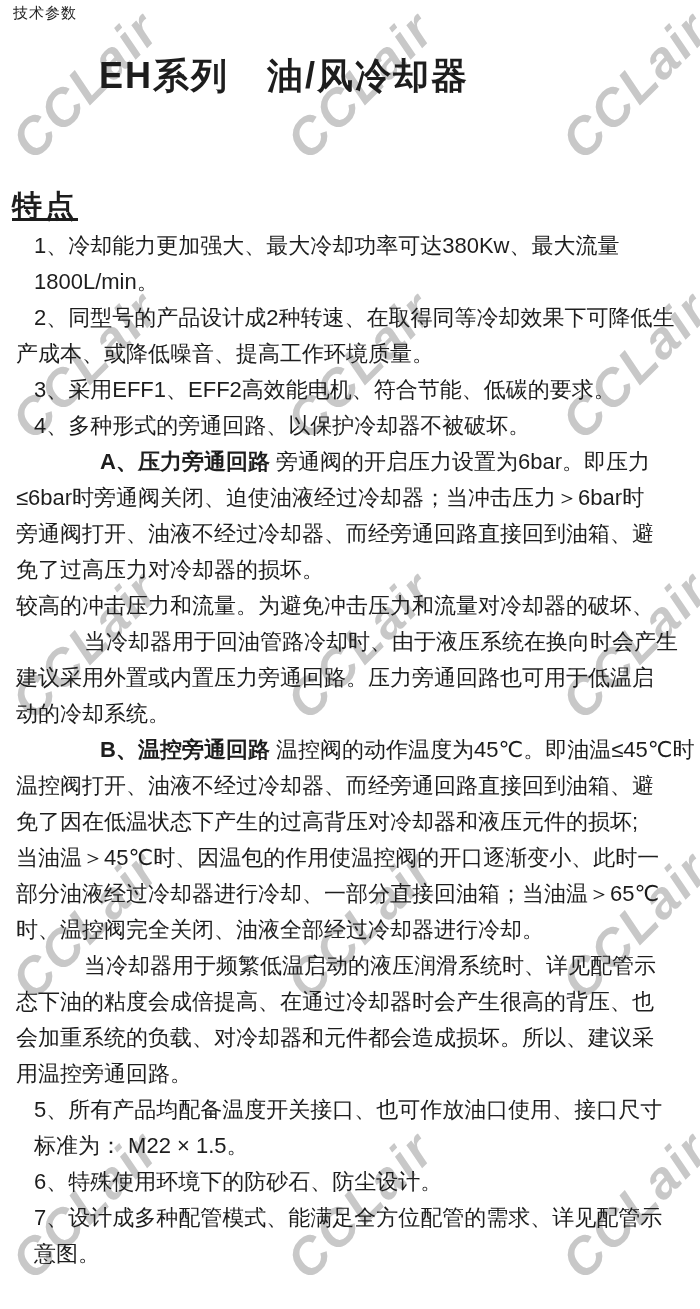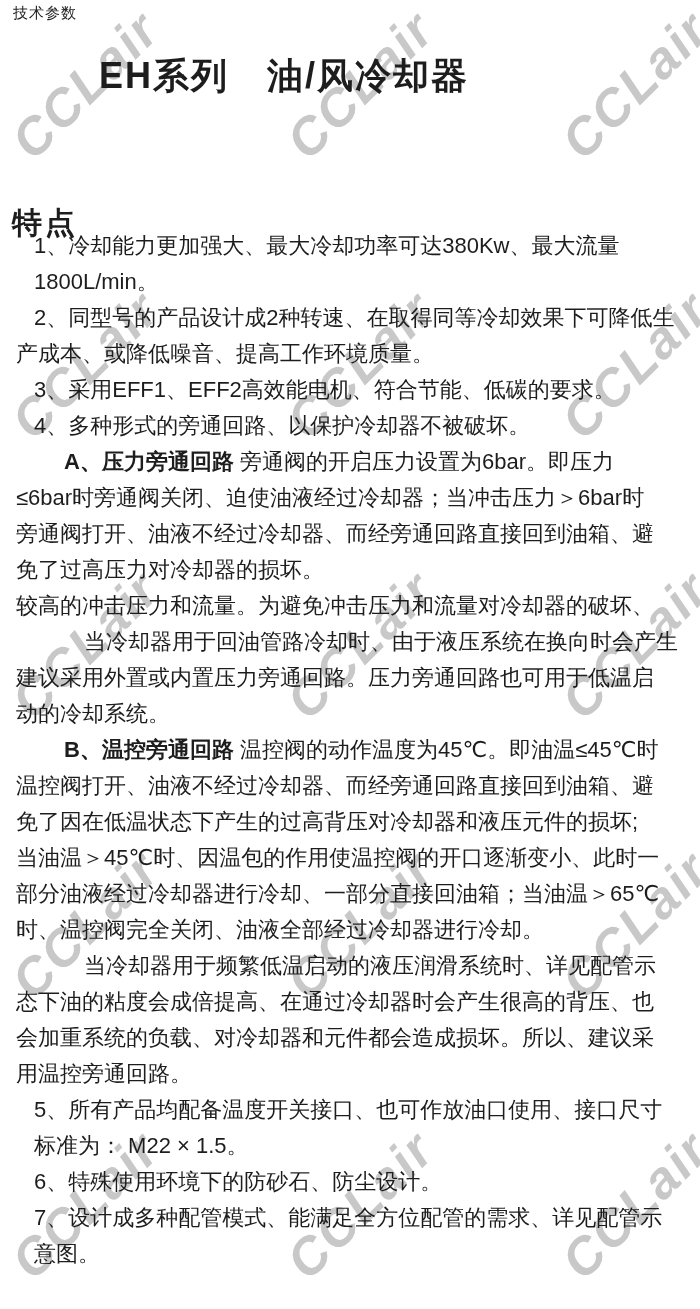--- a/index.html
+++ b/index.html
@@ -29,35 +29,35 @@
     position:absolute;top:4px;left:13px;
     font-size:15px;font-weight:normal;letter-spacing:1px;
   }
   .title{
     position:absolute;top:52px;left:0;width:568px;
     margin:0;text-align:center;
     font-size:36px;font-weight:bold;letter-spacing:2px;
     white-space:nowrap;
   }
   .section-heading{
-    position:absolute;top:203px;left:12px;
-    margin:0;font-size:30px;font-weight:bold;letter-spacing:3px;
+    position:absolute;top:186px;left:12px;
+    margin:0;font-size:30px;font-weight:bold;letter-spacing:3px;text-decoration:underline;
   }
   .lines{
     position:absolute;top:228px;left:0;width:644px;
   }
   .line{
     height:36px;line-height:36px;
     font-size:22px;
     white-space:nowrap;
   }
   .line .b{font-weight:bold;}
   .ind-item{padding-left:34px;}
   .ind-flush{padding-left:16px;}
-  .ind-sub{padding-left:64px;}
+  .ind-sub{padding-left:100px;}
   .ind-para{padding-left:84px;}
 </style>
 </head>
 <body>
 
 <div class="page">
   <div class="wm-layer" id="wm">
       <span class="wmk" style="left: 85px; top: 85px; color: rgb(200, 200, 200);">CCLair</span>
       <span class="wmk" style="left: 360px; top: 85px; color: rgb(200, 200, 200);">CCLair</span>
       <span class="wmk" style="left: 635px; top: 85px; color: rgb(200, 200, 200);">CCLair</span>

